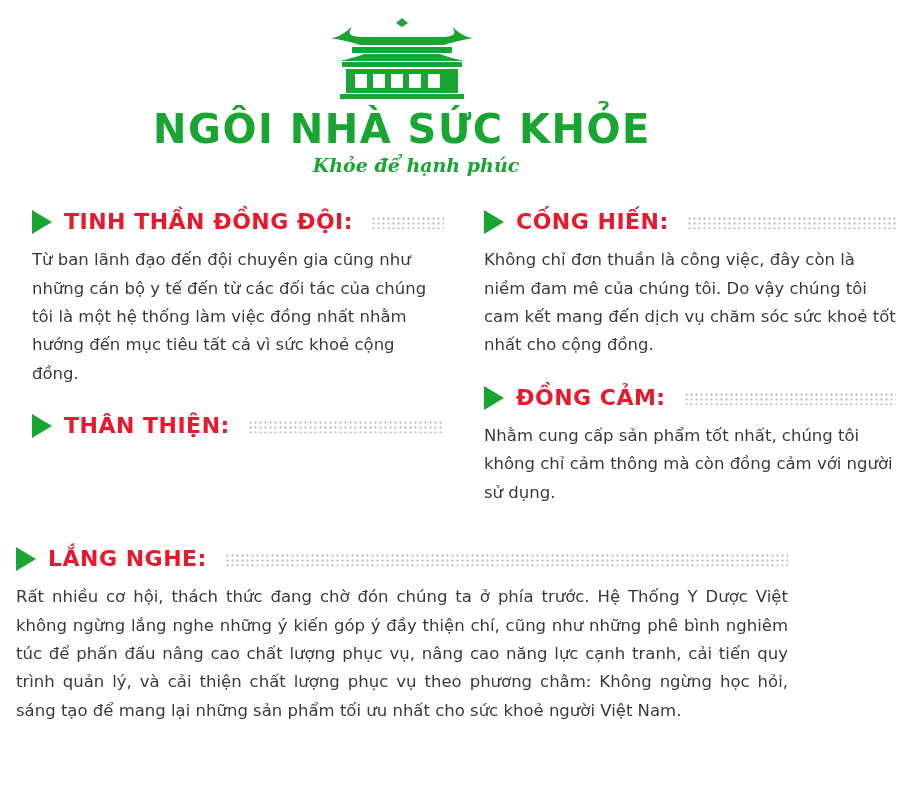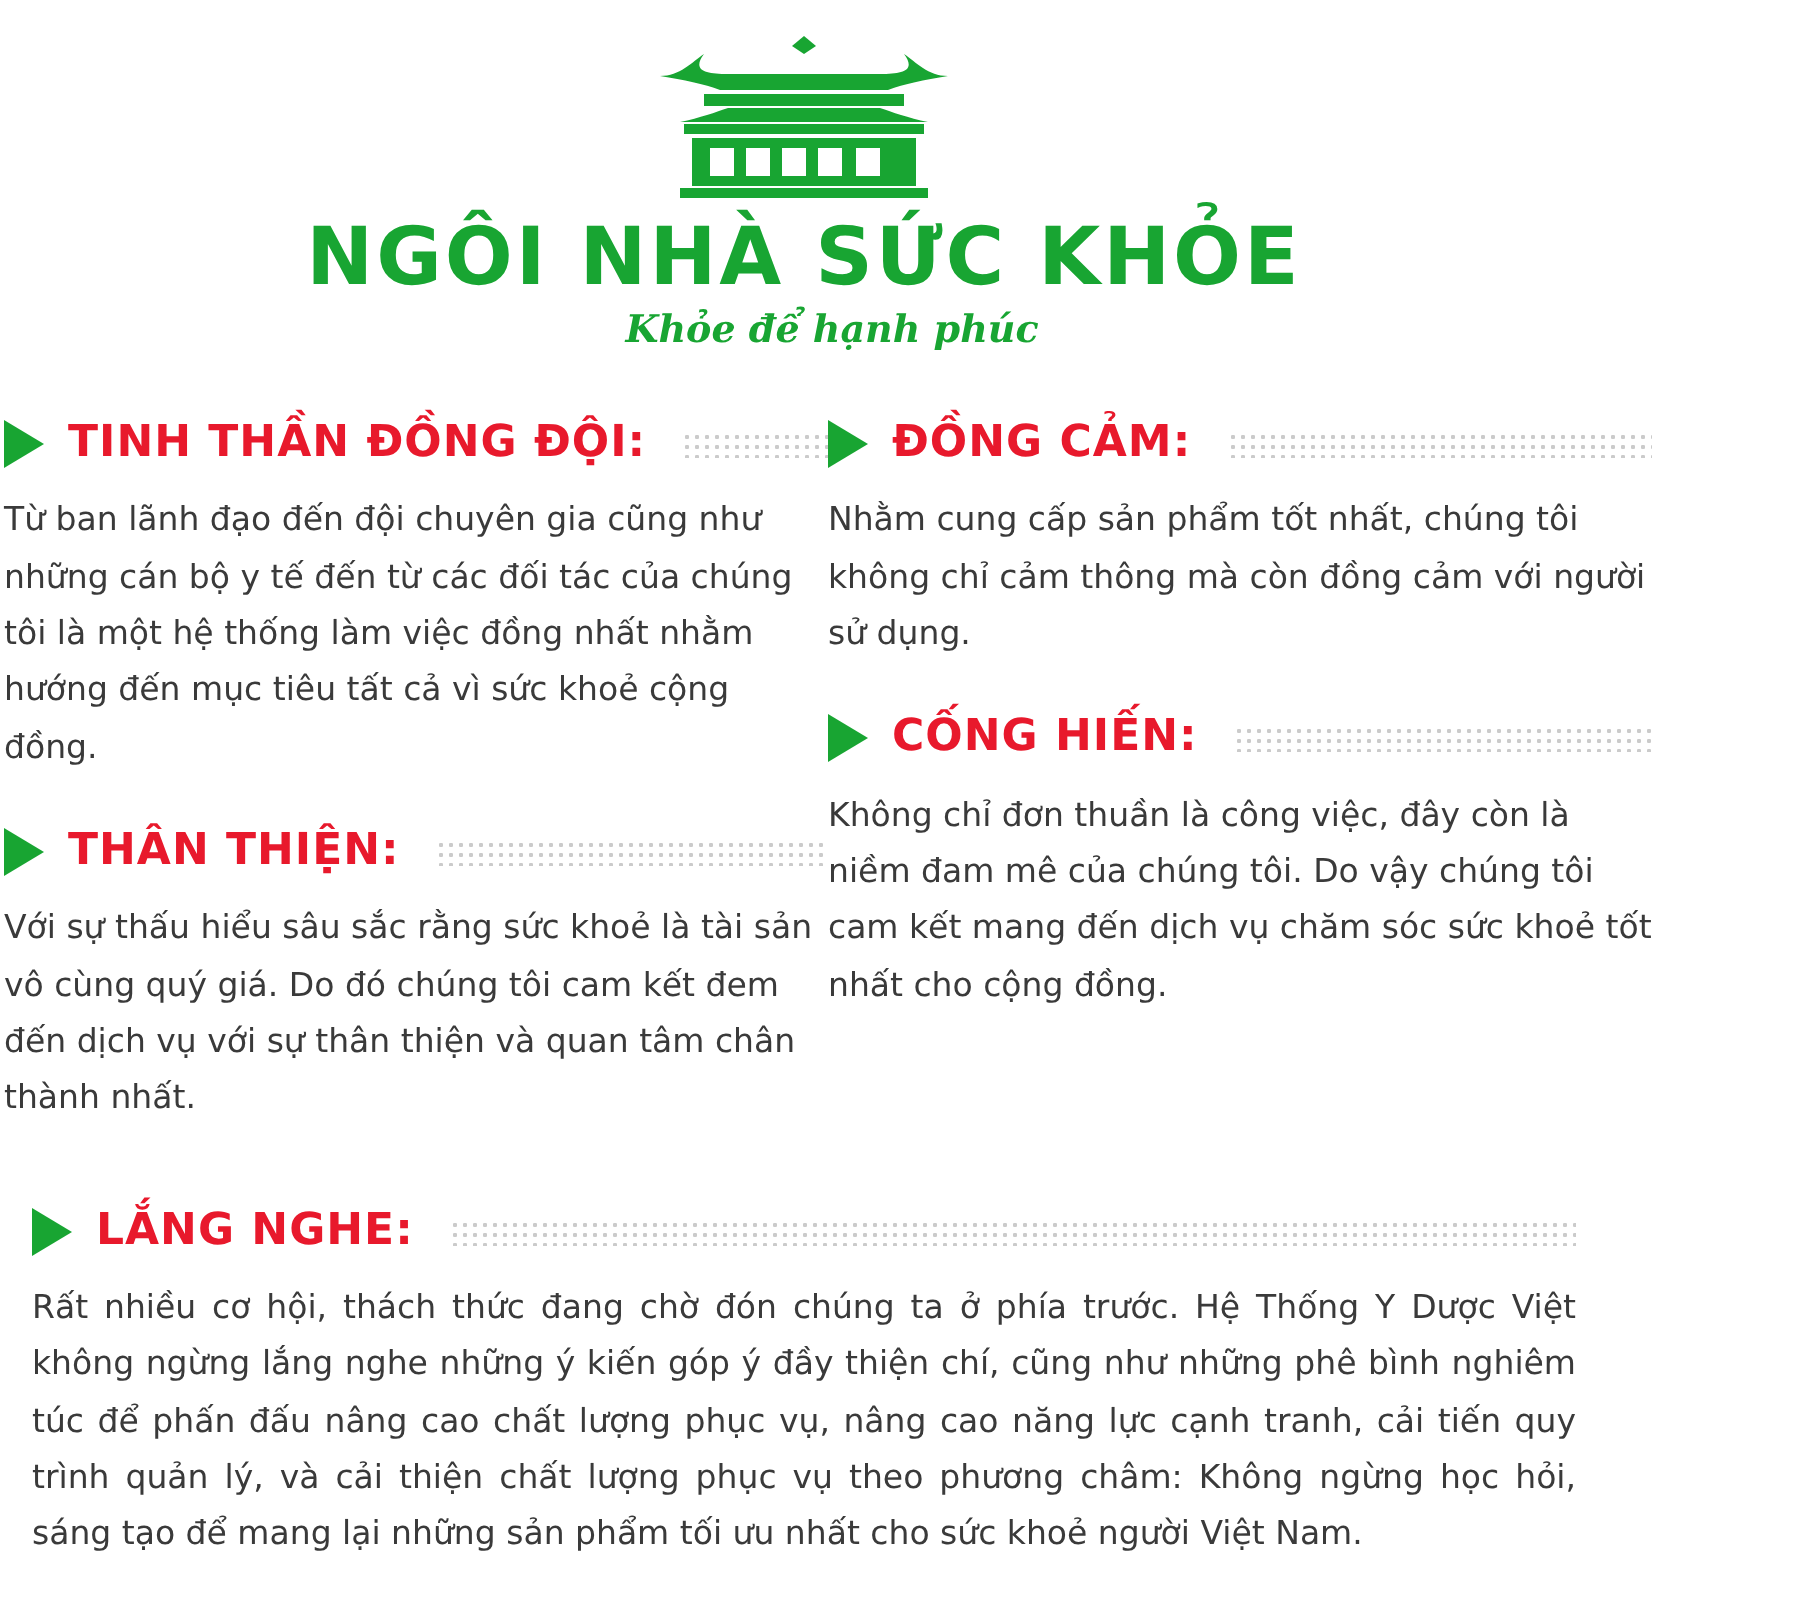--- a/index.html
+++ b/index.html
@@ -48,22 +48,23 @@
     font-size: 19px;
     font-weight: bold;
     color: #18a532;
     padding-left: 28px;
   }
 
   
   .columns {
     position: relative;
     margin-top: 34px;
-    padding: 0 2px;
+    padding: 0 32px;
     display: flex;
+    gap: 40px;
     justify-content: space-between;
   }
   .col {
     width: 412px;
     flex: 0 0 412px;
   }
 
   .section {
     margin-bottom: 26px;
   }
@@ -162,43 +163,42 @@
         </div>
         <div class="section-body">Từ ban lãnh đạo đến đội chuyên gia cũng như những cán bộ y tế đến từ các đối tác của chúng tôi là một hệ thống làm việc đồng nhất nhằm hướng đến mục tiêu tất cả vì sức khoẻ cộng đồng.</div>
       </div>
 
       <div class="section">
         <div class="section-head">
           <span class="arrow-icon"></span>
           <span class="section-title">THÂN THIỆN:</span>
           <span class="dots"></span>
         </div>
-        <div class="section-body">Với sự thấu hiểu sâu sắc rằng sức khoẻ là tài sản vô cùng quý giá. Do đó chúng tôi cam kết đem đến dịch vụ với sự thân thiện và quan tâm chân thành nhất.</div>
       </div>
 
     </div>
 
     <div class="col">
 
       <div class="section">
         <div class="section-head">
           <span class="arrow-icon"></span>
+          <span class="section-title">CỐNG HIẾN:</span>
+          <span class="dots"></span>
+        </div>
+        <div class="section-body">Không chỉ đơn thuần là công việc, đây còn là niềm đam mê của chúng tôi. Do vậy chúng tôi cam kết mang đến dịch vụ chăm sóc sức khoẻ tốt nhất cho cộng đồng.</div>
+      </div>
+
+      <div class="section">
+        <div class="section-head">
+          <span class="arrow-icon"></span>
           <span class="section-title">ĐỒNG CẢM:</span>
           <span class="dots"></span>
         </div>
         <div class="section-body">Nhằm cung cấp sản phẩm tốt nhất, chúng tôi không chỉ cảm thông mà còn đồng cảm với người sử dụng.</div>
-      </div>
-
-      <div class="section">
-        <div class="section-head">
-          <span class="arrow-icon"></span>
-          <span class="section-title">CỐNG HIẾN:</span>
-          <span class="dots"></span>
-        </div>
-        <div class="section-body">Không chỉ đơn thuần là công việc, đây còn là niềm đam mê của chúng tôi. Do vậy chúng tôi cam kết mang đến dịch vụ chăm sóc sức khoẻ tốt nhất cho cộng đồng.</div>
       </div>
 
     </div>
   </div>
 
   <div class="full-section">
     <div class="section-head">
       <span class="arrow-icon"></span>
       <span class="section-title">LẮNG NGHE:</span>
       <span class="dots"></span>

